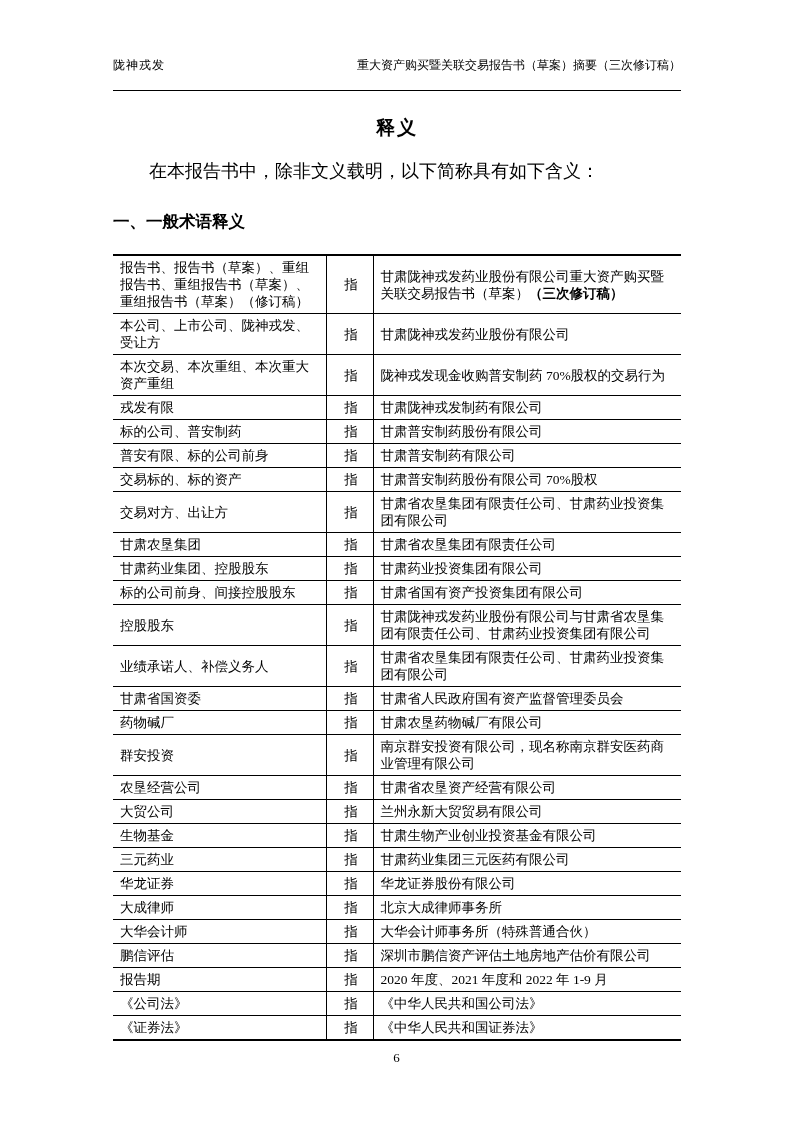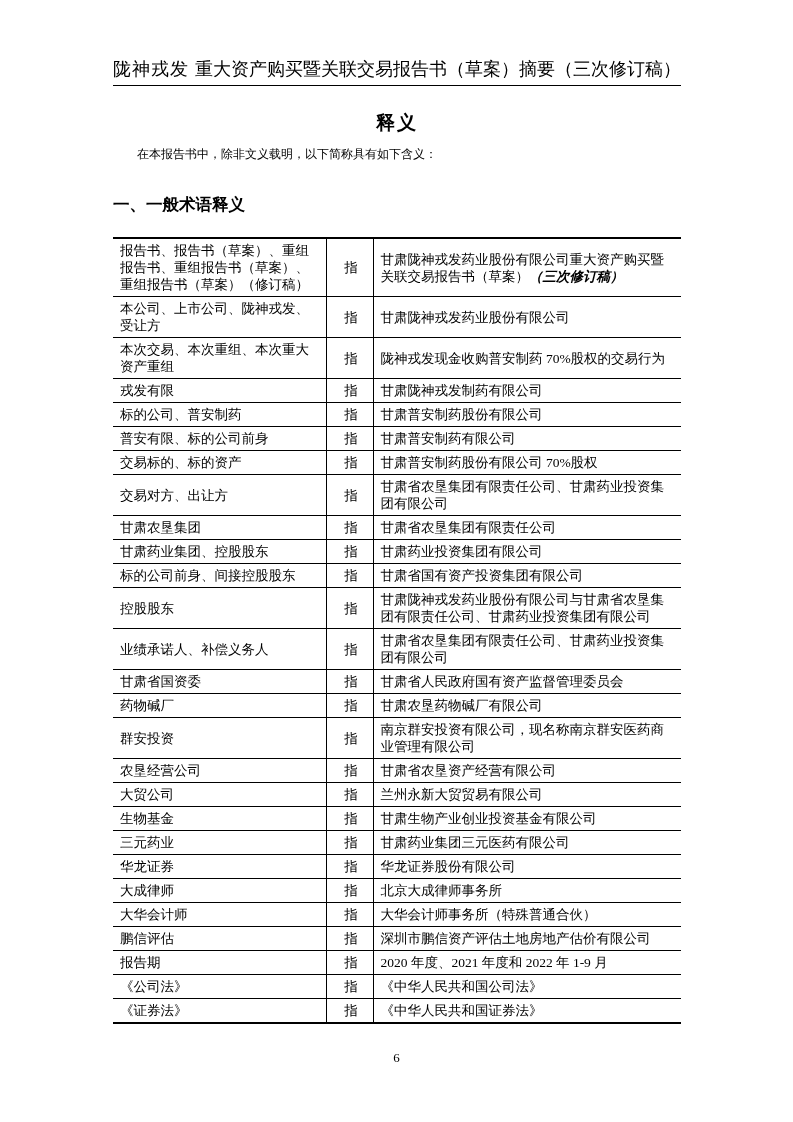--- a/index.html
+++ b/index.html
@@ -15,36 +15,36 @@
     overflow: hidden;
   }
   .content {
     padding: 57px 112px 0 113px;
   }
   .doc-header {
     display: flex;
     justify-content: space-between;
     align-items: flex-end;
     border-bottom: 1.5px solid #000;
-    padding-bottom: 4px;
-    font-size: 18px;
+    padding-bottom: 16px;
+    font-size: 12px;
   }
   .doc-header .hdr-left { letter-spacing: 1px; }
   .doc-header .hdr-right { }
   .page-title {
     margin-top: 24px;
     text-align: center;
     font-family: "Liberation Sans", "DejaVu Sans", sans-serif;
     font-weight: bold;
     font-size: 19px;
     letter-spacing: 2px;
   }
   .intro {
-    margin-top: 8px;
-    font-size: 12px;
+    margin-top: 20px;
+    font-size: 18px;
     text-indent: 2em;
     line-height: 20px;
   }
   .section-heading {
     margin-top: 30px;
     font-family: Liberation Sans, sans-serif;
     font-weight: bold;
     font-size: 16.5px;
   }
   table.def-table {
@@ -66,21 +66,20 @@
   td.cell-term { }
   td.cell-zhi {
     border-left: 1px solid #000;
     border-right: 1px solid #000;
     text-align: center;
     padding: 3px 2px;
   }
   td.cell-def { padding-left: 8px; }
   td.cell-def b {
     font-weight: bold;
-    font-style: italic;
   }
   .doc-footer {
     position: absolute;
     left: 0;
     bottom: 56px;
     width: 100%;
     text-align: center;
     font-size: 13px;
   }
 </style>

